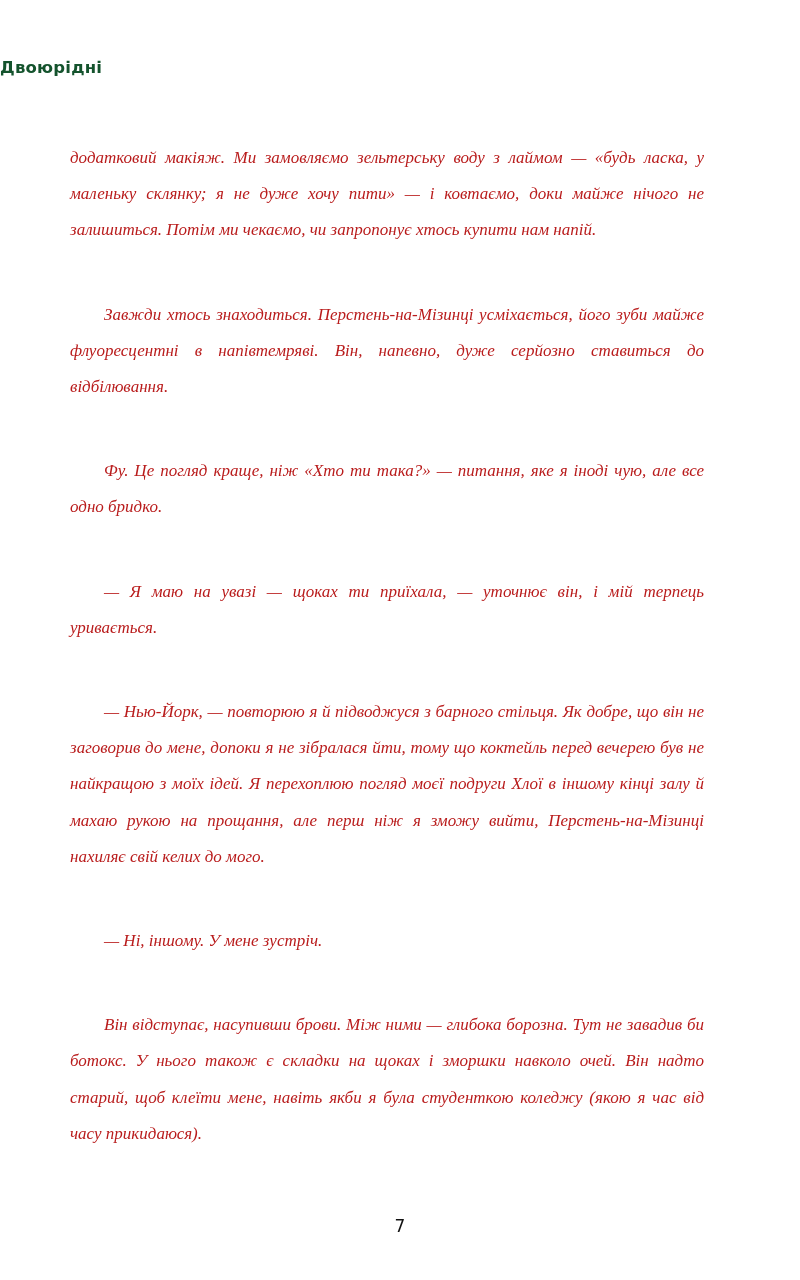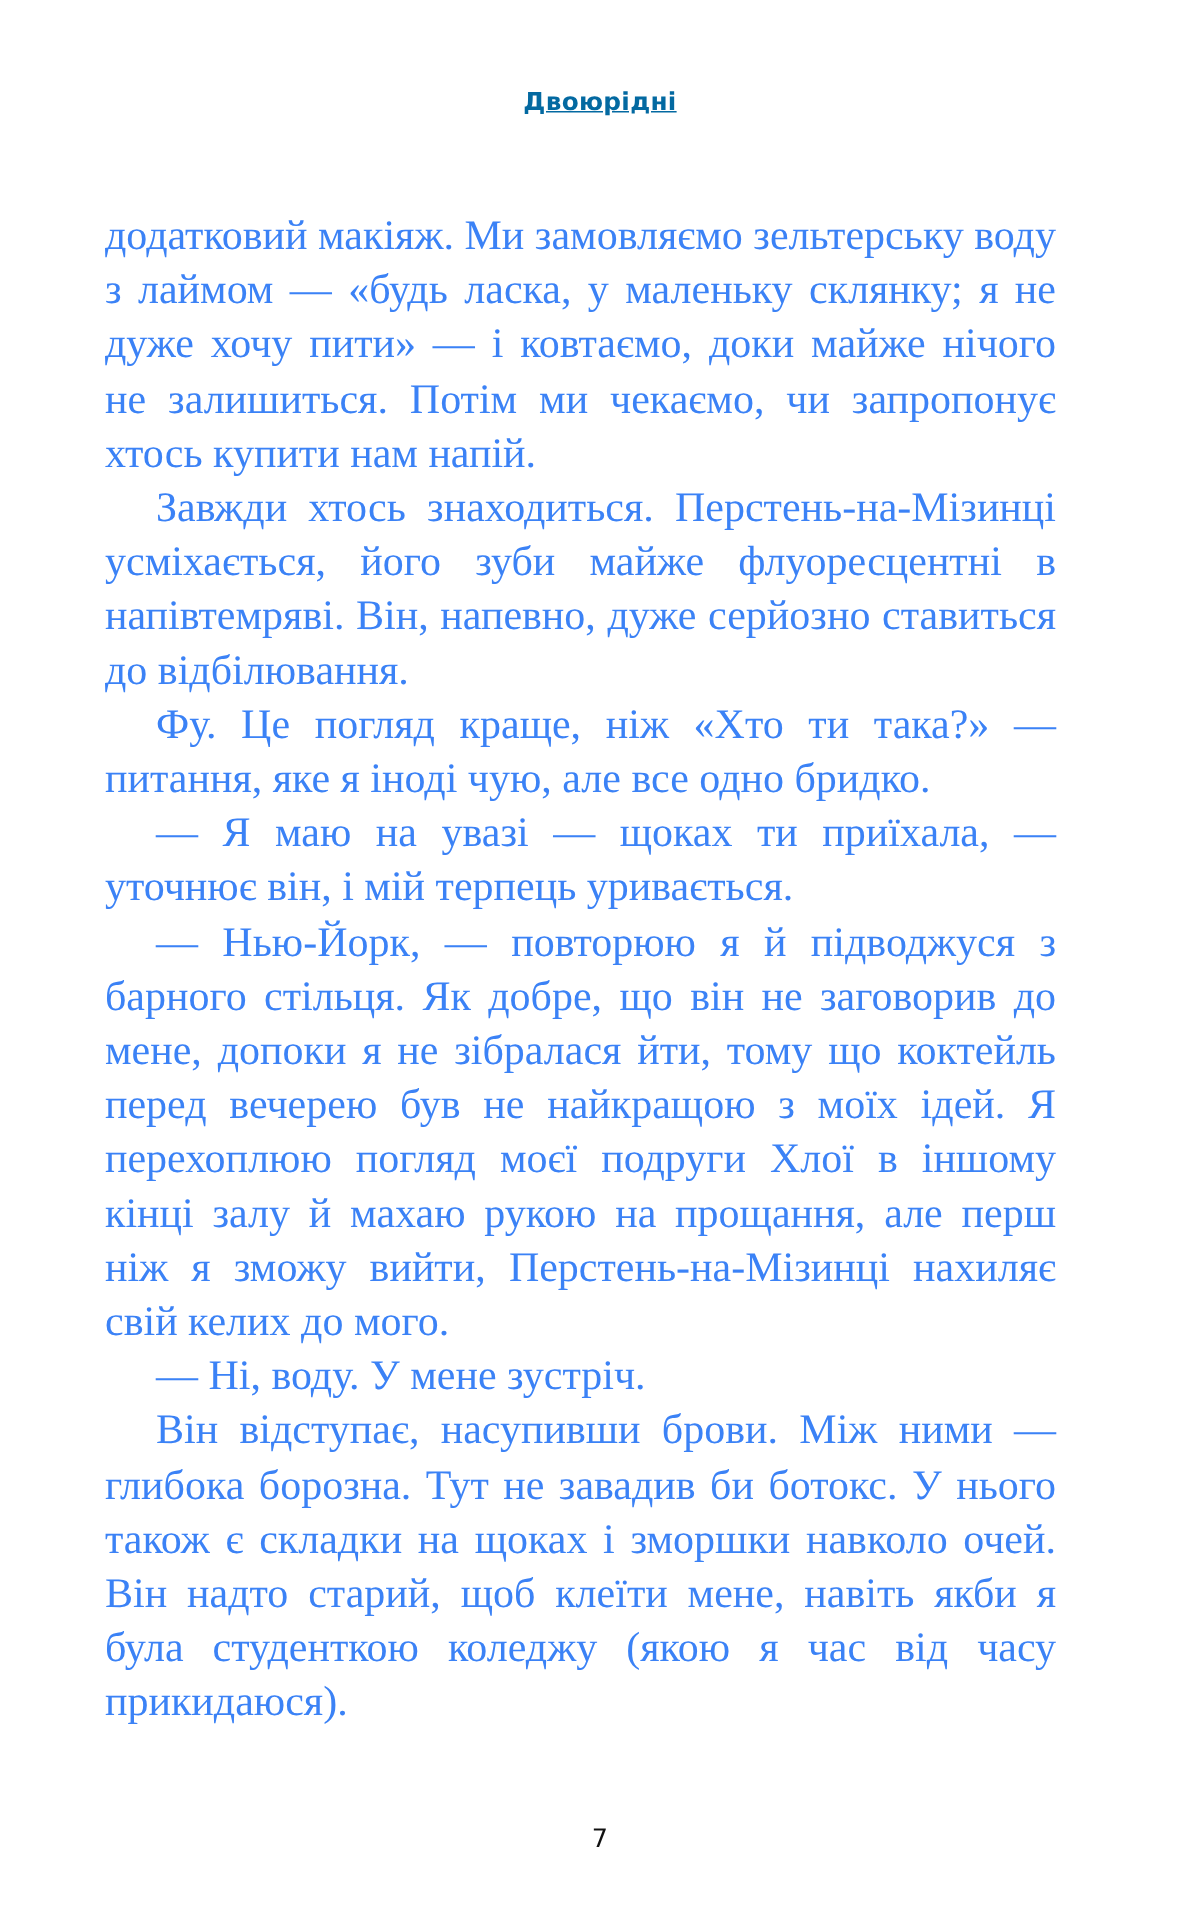--- a/index.html
+++ b/index.html
@@ -21,45 +21,46 @@
     box-sizing: border-box;
     padding: 0;
     position: relative;
     background: #ffffff;
   }
   .running-head {
     position: absolute;
     top: 58px;
     left: 0;
     width: 800px;
-    text-align: center;
+    text-align: left;
     font-family: "DejaVu Sans", sans-serif;
     font-size: 16.5px;
     font-weight: 700;
     letter-spacing: 0.2px;
-    color: #0369a1;
-    text-decoration: underline;
+    color: #14532d;
   }
   .text-body {
     position: absolute;
     top: 140px;
     left: 70px;
     width: 634px;
   }
   .text-body p {
     margin: 0;
-    font-size: 28px;
+    font-size: 17px;
     line-height: 36.2px;
     text-align: justify;
     text-justify: inter-word;
-    color: #3b82f6;
+    color: #b91c1c;
     hyphens: manual;
+    font-style: italic;
   }
   .text-body p.indent {
     text-indent: 34px;
+    margin-top: 48px;
   }
   .text-body p.noindent {
     text-indent: 0;
   }
   .folio {
     position: absolute;
     bottom: 44px;
     left: 0;
     width: 800px;
     text-align: center;
@@ -74,19 +75,19 @@
 <div class="page">
 
   <div class="running-head">Двоюрідні</div>
 
   <div class="text-body">
     <p class="noindent">додатковий макіяж. Ми замовляємо зельтерську воду з лаймом — «будь ласка, у маленьку склянку; я не дуже хочу пити» — і ковтаємо, доки майже нічого не залишиться. Потім ми чекаємо, чи запропонує хтось купити нам напій.</p>
     <p class="indent">Завжди хтось знаходиться. Перстень-на-Мізинці усміхається, його зуби майже флуоресцентні в напівтемряві. Він, напевно, дуже серйозно ставиться до відбілювання.</p>
     <p class="indent">Фу. Це погляд краще, ніж «Хто ти така?» — питання, яке я іноді чую, але все одно бридко.</p>
     <p class="indent">— Я маю на увазі — щоках ти приїхала, — уточнює він, і мій терпець уривається.</p>
     <p class="indent">— Нью-Йорк, — повторюю я й підводжуся з барного стільця. Як добре, що він не заговорив до мене, допоки я не зібралася йти, тому що коктейль перед вечерею був не найкращою з моїх ідей. Я перехоплюю погляд моєї подруги Хлої в іншому кінці залу й махаю рукою на прощання, але перш ніж я зможу вийти, Перстень-на-Мізинці нахиляє свій келих до мого.</p>
-    <p class="indent">— Ні, воду. У мене зустріч.</p>
+    <p class="indent">— Ні, іншому. У мене зустріч.</p>
     <p class="indent">Він відступає, насупивши брови. Між ними — глибока борозна. Тут не завадив би ботокс. У нього також є складки на щоках і зморшки навколо очей. Він надто старий, щоб клеїти мене, навіть якби я була студенткою коледжу (якою я час від часу прикидаюся).</p>
   </div>
 
   <div class="folio">7</div>
 
 </div>
 
 </body></html>

